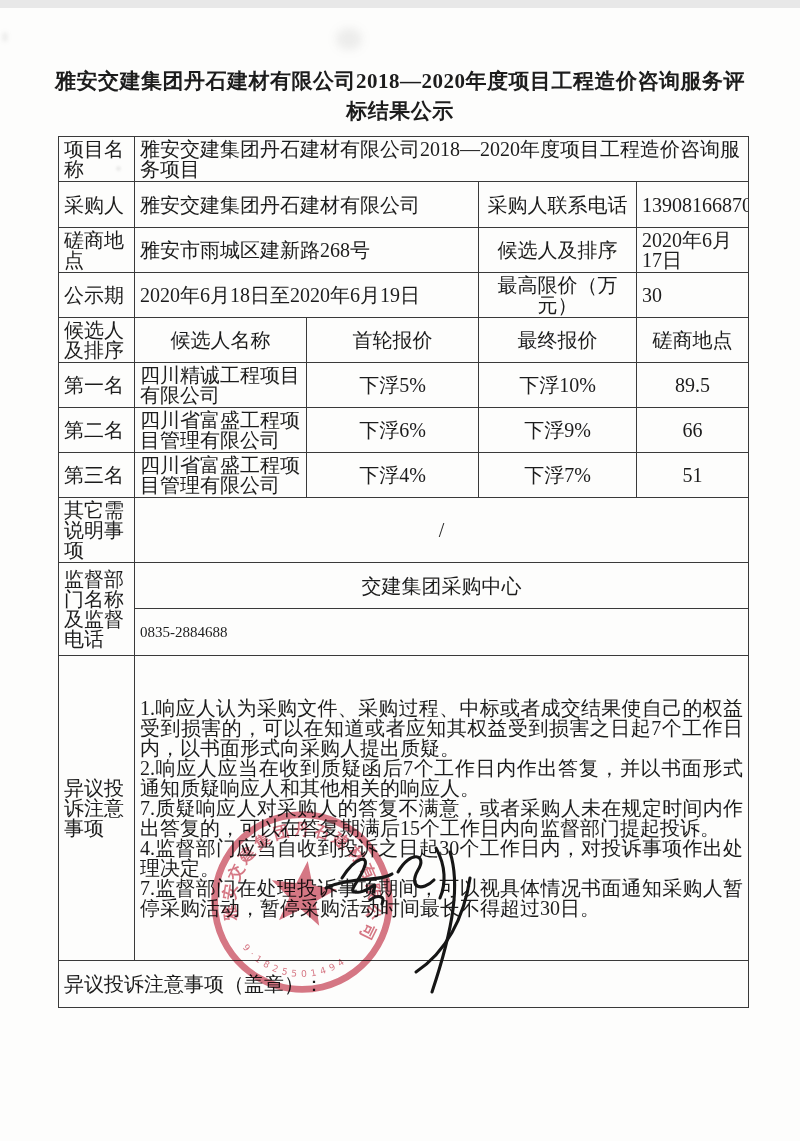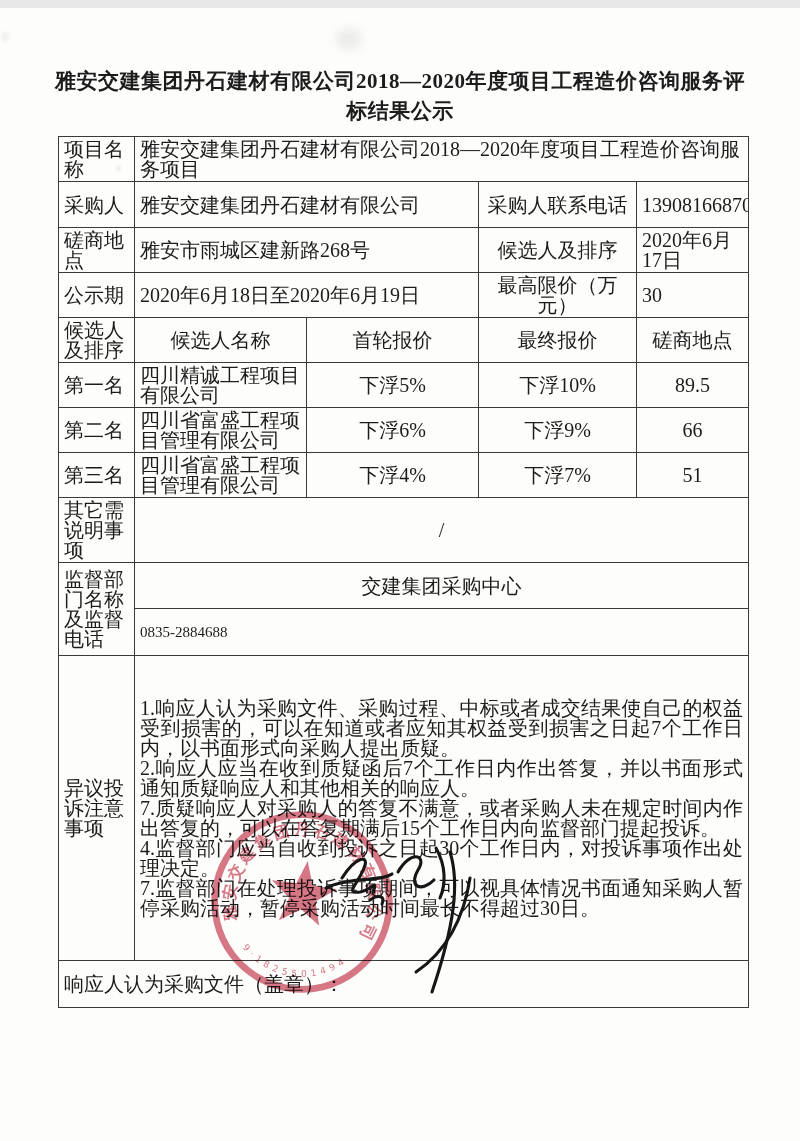--- a/index.html
+++ b/index.html
@@ -177,21 +177,21 @@
       <td class="objection-body" colspan="4">
         <p class="obj-item">1.响应人认为采购文件、采购过程、中标或者成交结果使自己的权益受到损害的，可以在知道或者应知其权益受到损害之日起7个工作日内，以书面形式向采购人提出质疑。</p>
         <p class="obj-item">2.响应人应当在收到质疑函后7个工作日内作出答复，并以书面形式通知质疑响应人和其他相关的响应人。</p>
         <p class="obj-item">7.质疑响应人对采购人的答复不满意，或者采购人未在规定时间内作出答复的，可以在答复期满后15个工作日内向监督部门提起投诉。</p>
         <p class="obj-item">4.监督部门应当自收到投诉之日起30个工作日内，对投诉事项作出处理决定。</p>
         <p class="obj-item">7.监督部门在处理投诉事项期间，可以视具体情况书面通知采购人暂停采购活动，暂停采购活动时间最长不得超过30日。</p>
       </td>
     </tr>
 
     <tr class="r12">
-      <td class="sign-cell" colspan="5">响应人认为采购文件（盖章）：</td>
+      <td class="sign-cell" colspan="5">异议投诉注意事项（盖章）：</td>
     </tr>
   </tbody>
     </table>
 
   <svg class="seal" viewBox="0 0 200 200">
     <g stroke="#cf5a6b" fill="none">
       <circle cx="100" cy="100" r="91" stroke-width="7"></circle>
     </g>
     <path d="M100,57 L108.5,81.3 L134.2,81.9 L113.8,97.5 L121.2,122.1 L100,107.5 L78.8,122.1 L86.2,97.5 L65.8,81.9 L91.5,81.3 Z" fill="#cf5a6b"></path>
     <defs>

